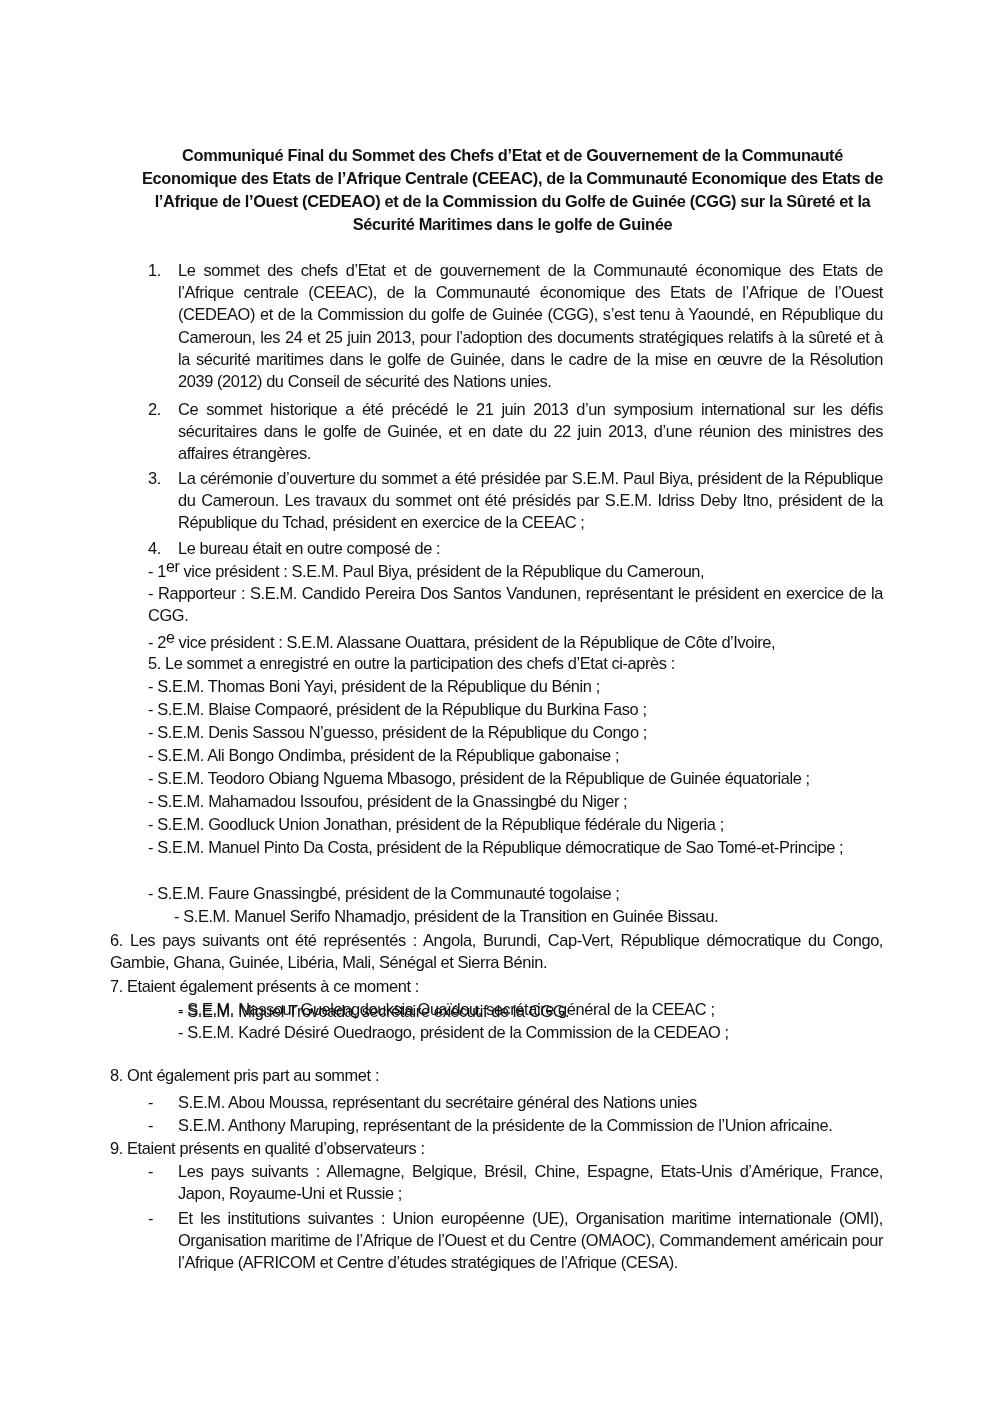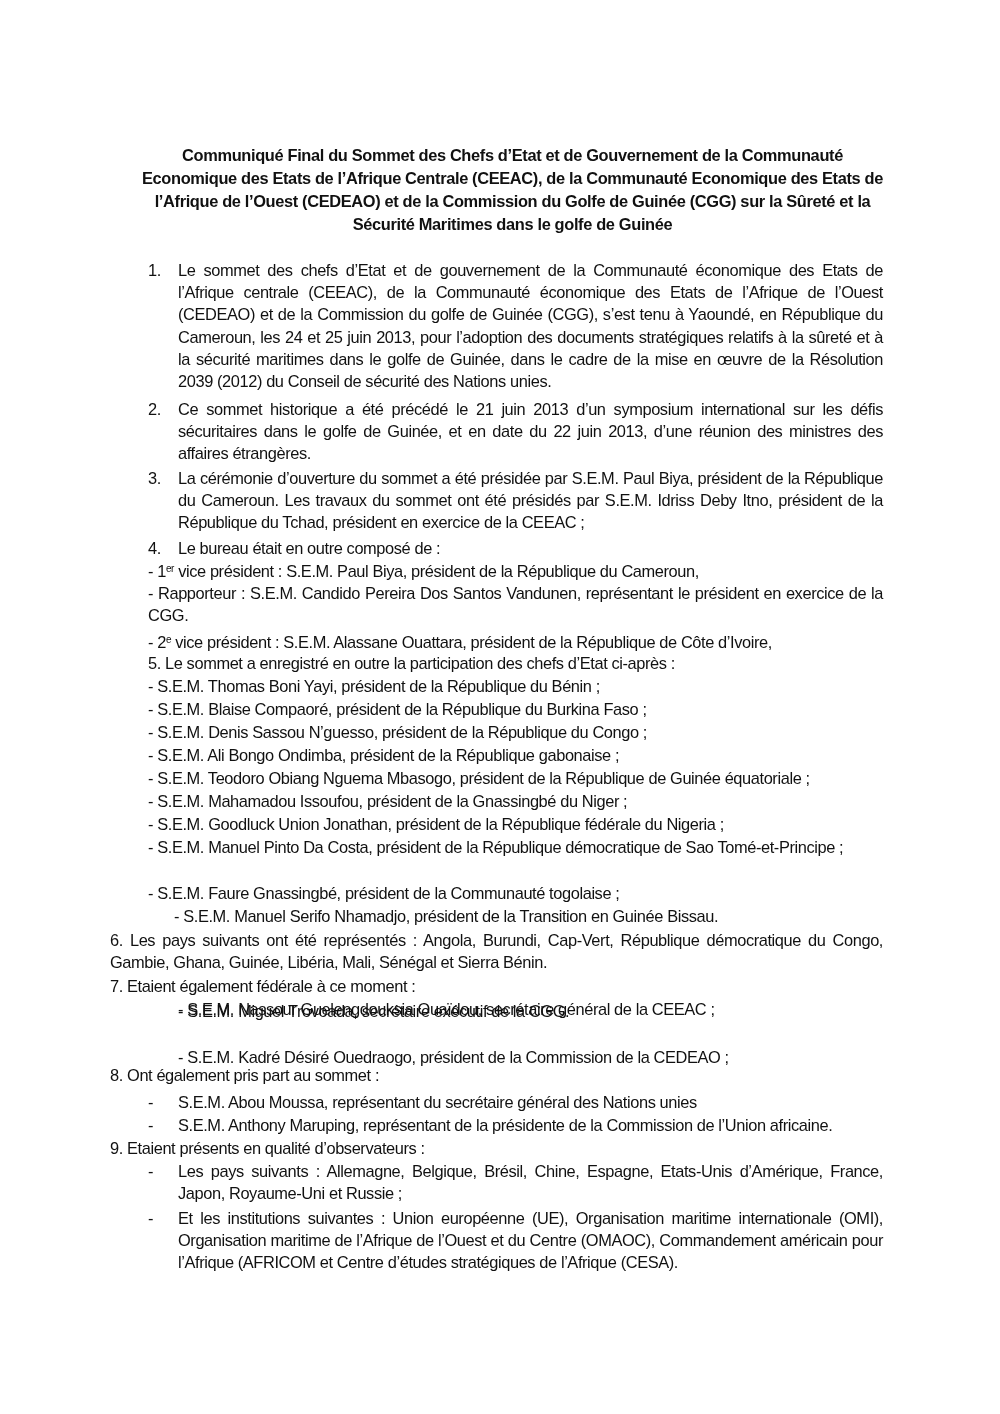--- a/index.html
+++ b/index.html
@@ -21,21 +21,21 @@
   .num-item { position: absolute; left: 148px; width: 735px; }
   .num-item .num { position: absolute; left: 0; top: 0; }
   .num-item .txt { margin-left: 30px; text-align: justify; }
   .line { white-space: nowrap; }
   .full { position: absolute; left: 148px; width: 735px; }
   .full-wide { position: absolute; left: 110px; width: 773px; }
   .indent-sub { position: absolute; left: 178px; }
   .dash-item { position: absolute; left: 148px; width: 735px; }
   .dash-item .dash { position: absolute; left: 0; top: 0; }
   .dash-item .txt { margin-left: 30px; text-align: justify; }
-  sup { font-size: 10px; vertical-align: 5px; line-height: 0; }
+  sup { font-size: 16px; vertical-align: 5px; line-height: 0; }
 </style>
 </head>
 <body>
 
 <div class="page">
 
   <div class="title">Communiqué Final du Sommet des Chefs d’Etat et de Gouvernement de la Communauté Economique des Etats de l’Afrique Centrale (CEEAC), de la Communauté Economique des Etats de l’Afrique de l’Ouest (CEDEAO) et de la Commission du Golfe de Guinée (CGG) sur la Sûreté et la Sécurité Maritimes dans le golfe de Guinée</div>
 
   <div class="body-text">
 
@@ -69,23 +69,23 @@
     <div class="full line" style="top:744px;">- S.E.M. Ali Bongo Ondimba, président de la République gabonaise ;</div>
     <div class="full line" style="top:767px;">- S.E.M. Teodoro Obiang Nguema Mbasogo, président de la République de Guinée équatoriale ;</div>
     <div class="full line" style="top:790px;">- S.E.M. Mahamadou Issoufou, président de la Gnassingbé du Niger ;</div>
     <div class="full line" style="top:813px;">- S.E.M. Goodluck Union Jonathan, président de la République fédérale du Nigeria ;</div>
     <div class="full justify" style="top:836px;">- S.E.M. Manuel Pinto Da Costa, président de la République démocratique de Sao Tomé-et-Principe ;</div>
     <div class="full line" style="top:882px;">- S.E.M. Faure Gnassingbé, président de la Communauté togolaise ;</div>
     <div class="full line" style="top:905px;margin-left:26px;">- S.E.M. Manuel Serifo Nhamadjo, président de la Transition en Guinée Bissau.</div>
 
     <div class="full-wide justify" style="top:929px;"><span>6.</span> <span>Les pays suivants ont été représentés : Angola, Burundi, Cap-Vert, République démocratique du Congo, Gambie, Ghana, Guinée, Libéria, Mali, Sénégal et Sierra Bénin.</span></div>
 
-    <div class="full-wide line" style="top:975px;"><span>7.</span> <span>Etaient également fédérale à ce moment :</span></div>
+    <div class="full-wide line" style="top:975px;"><span>7.</span> <span>Etaient également présents à ce moment :</span></div>
     <div class="indent-sub line" style="top:998px;">- S.E.M. Nassour Guelengdouksia Ouaïdou, secrétaire général de la CEEAC ;</div>
-    <div class="indent-sub line" style="top:1021px;margin-top:25px;">- S.E.M. Kadré Désiré Ouedraogo, président de la Commission de la CEDEAO ;</div>
+    <div class="indent-sub line" style="top:1021px;">- S.E.M. Kadré Désiré Ouedraogo, président de la Commission de la CEDEAO ;</div>
     <div class="indent-sub line" style="top:1000px;">- S.E.M. Miguel Trovoada, secrétaire exécutif de la CGG.</div>
 
     <div class="full-wide line" style="top:1064px;"><span>8.</span> <span>Ont également pris part au sommet :</span></div>
     <div class="dash-item" style="top:1091px;">
       <span class="dash">-</span>
       <div class="txt line">S.E.M. Abou Moussa, représentant du secrétaire général des Nations unies</div>
     </div>
     <div class="dash-item" style="top:1114px;">
       <span class="dash">-</span>
       <div class="txt line">S.E.M. Anthony Maruping, représentant de la présidente de la Commission de l’Union africaine.</div>

